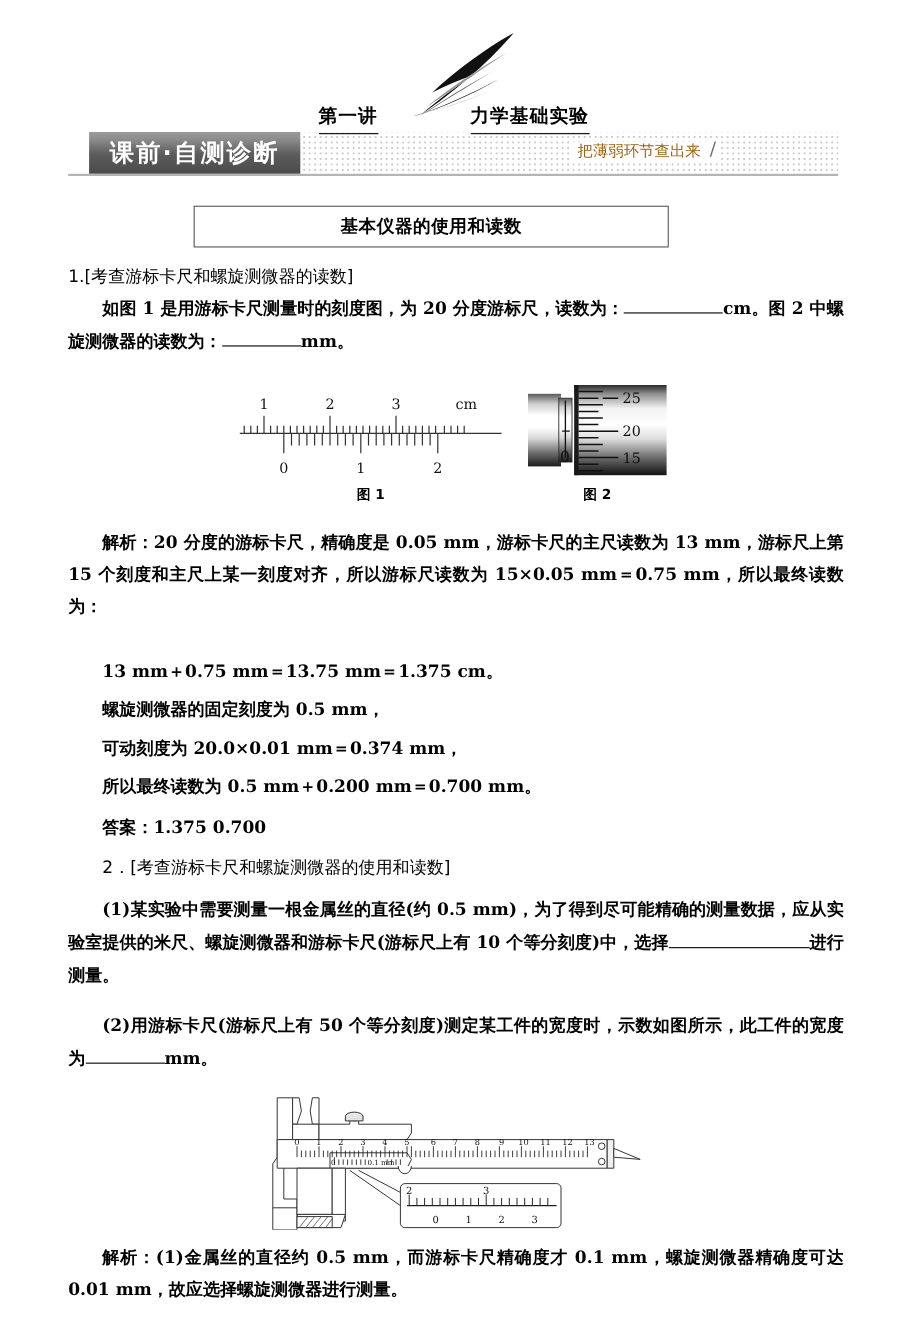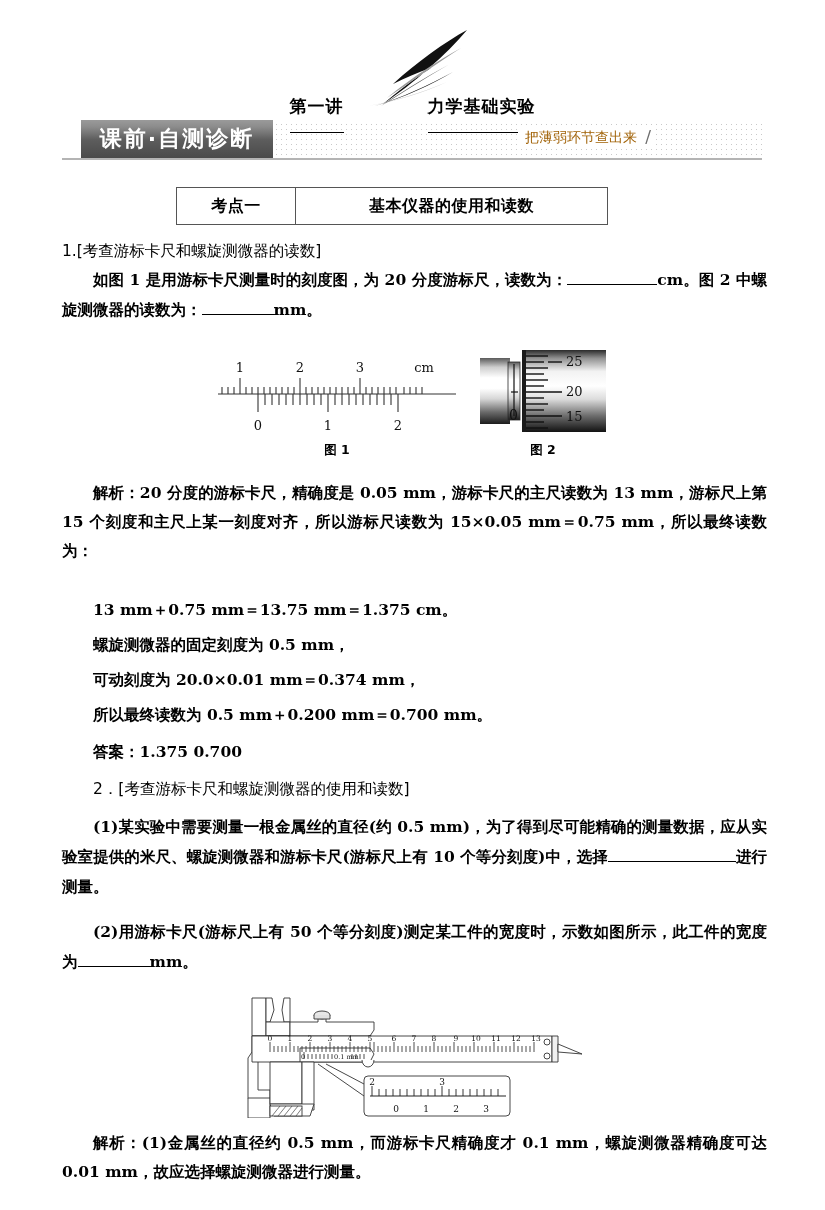--- a/index.html
+++ b/index.html
@@ -38,21 +38,21 @@
     width: 825px;
     text-align: center;
   }
   .chapter-no, .chapter-name {
     display: inline-block;
     font-family: "DejaVu Sans", "Liberation Sans", sans-serif;
     font-weight: bold;
     font-size: 17px;
     letter-spacing: 1px;
     border-bottom: 1.6px solid #000;
-    padding-bottom: 16px;
+    padding-bottom: 5px;
     line-height: 20px;
   }
   .chapter-no { margin-right: 84px; }
 
   
   .banner {
     position: absolute;
     top: 120px;
     left: 62px;
     width: 700px;
@@ -218,23 +218,20 @@
   <div class="banner-dots"></div>
   <div class="banner-tab">
     <span class="banner-tab-text">课前·自测诊断</span>
   </div>
   <div class="banner-sub">把薄弱环节查出来</div>
   <div class="banner-slash">/</div>
   <div class="banner-rule"></div>
 </div>
 
 <div class="kaodian">
-  <div class="kaodian-left">
-    <span>考点一</span>
-  </div>
   <div class="kaodian-right">
     <span>基本仪器的使用和读数</span>
   </div>
 </div>
 
 <div class="txt bold" style="top:237px;">1.[考查游标卡尺和螺旋测微器的读数]</div>
 
 <div class="txt indent" style="top:265px;">
   <span class="serif-bold">如图 1 是用游标卡尺测量时的刻度图，为 20 分度游标尺，读数为：</span><span class="blank b90"></span><span class="serif-bold">cm。图 2 中螺旋测微器的读数为：</span><span class="blank b72"></span><span class="serif-bold">mm。</span>
 </div>

